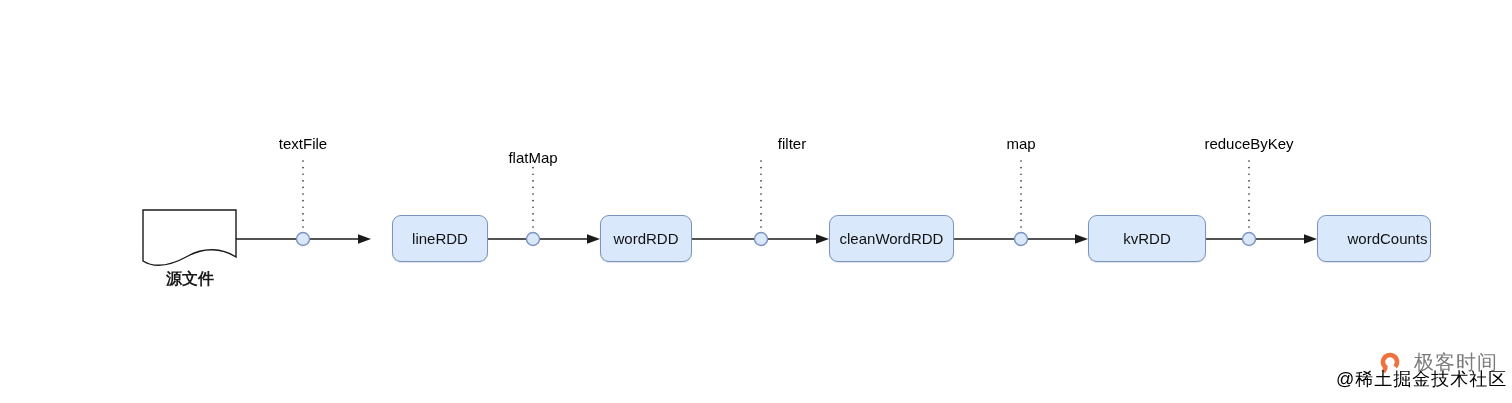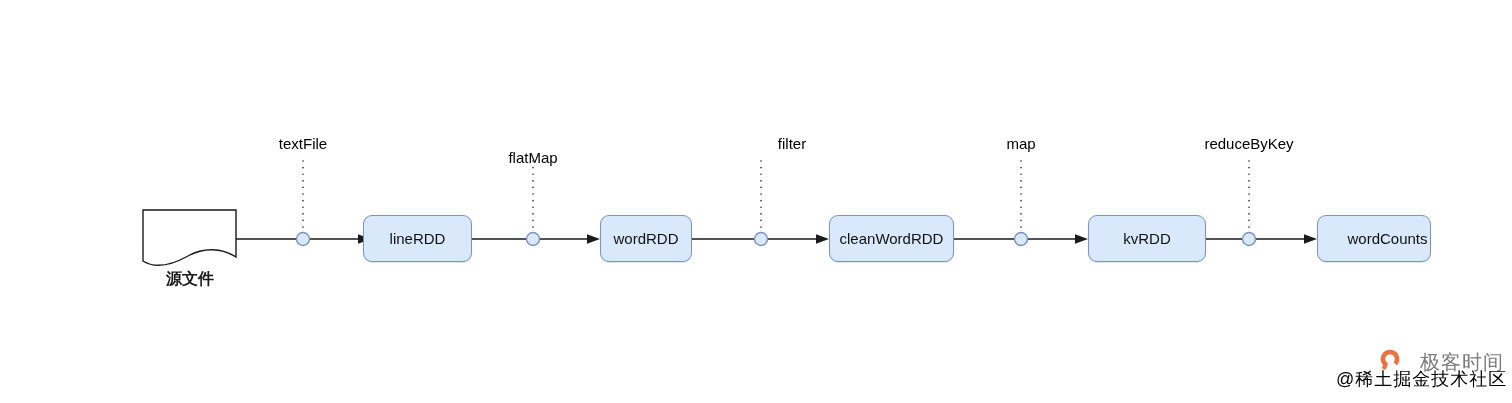--- a/index.html
+++ b/index.html
@@ -48,22 +48,22 @@
     font-size: 16px;
     color: #1a1a1a;
     white-space: nowrap;
     font-weight: bold;
   }
   .watermark-row1 {
     position: absolute;
     left: 1380px;
     top: 349px;
     display: flex;
-    align-items: flex-start;
-    gap: 20px;
+    align-items: center;
+    gap: 14px;
   }
   .watermark-brand {
     font-size: 20px;
     color: #7b7b7b;
     letter-spacing: 1px;
     white-space: nowrap;
   }
   .watermark-row2 {
     position: absolute;
     left: 1336px;
@@ -119,21 +119,21 @@
   </svg>
 
   <div class="source-label">源文件</div>
 
   <div class="op-label" style="left:303px;">textFile</div>
   <div class="op-label" style="left:533px;margin-top:14px;">flatMap</div>
   <div class="op-label" style="left:792px;text-align:center;">filter</div>
   <div class="op-label" style="left:1021px;">map</div>
   <div class="op-label" style="left:1249px;">reduceByKey</div>
 
-  <div class="rdd-box" style="left:363px;  width:109px;">lineRDD</div>
+  <div class="rdd-box" style="left:392px;  width:96px;">lineRDD</div>
   <div class="rdd-box" style="left:600px;  width:92px;">wordRDD</div>
   <div class="rdd-box" style="left:829px;  width:125px;">cleanWordRDD</div>
   <div class="rdd-box" style="left:1088px; width:118px;">kvRDD</div>
   <div class="rdd-box" style="left:1317px; width:114px;padding-left:27px;">wordCounts</div>
 
   <div class="watermark-row1">
     <svg width="20" height="21" viewBox="0 0 20 21">
       <circle cx="10" cy="10" r="7" fill="none" stroke="#ee7140" stroke-width="4.6" stroke-dasharray="35 9" transform="rotate(115 10 10)"></circle>
       <line x1="6" y1="15.5" x2="3.4" y2="20" stroke="#ee7140" stroke-width="4.2"></line>
     </svg>

